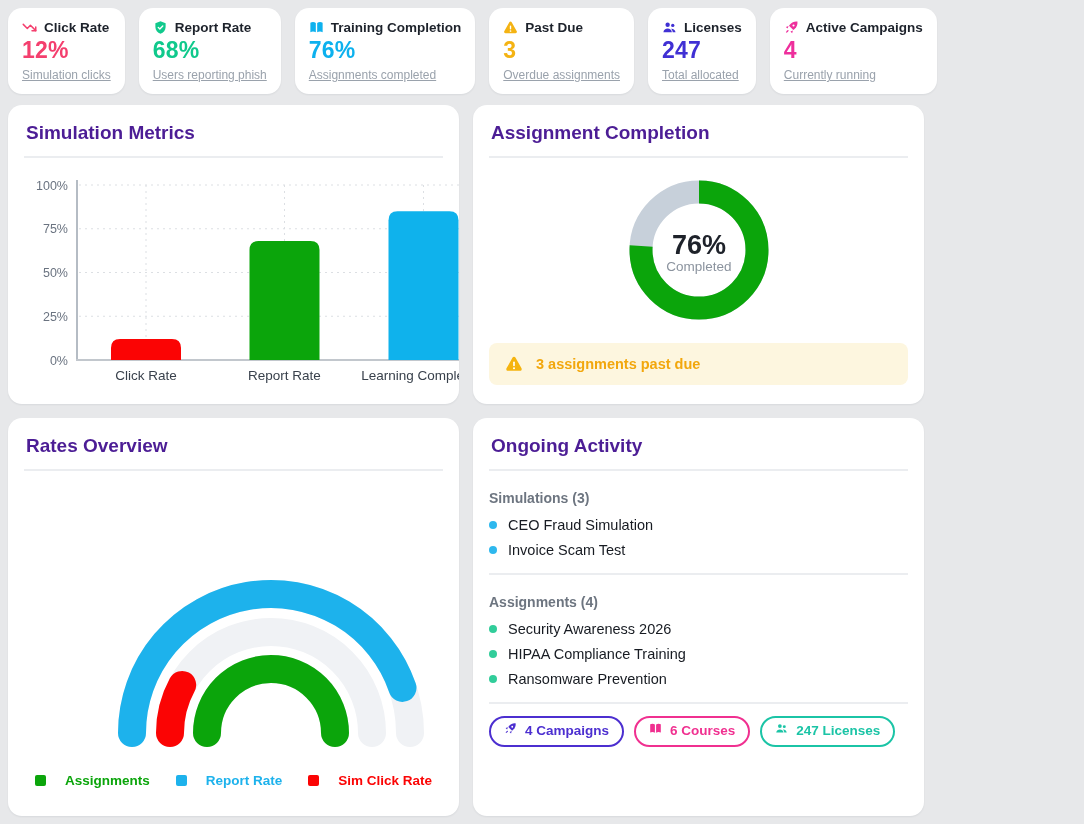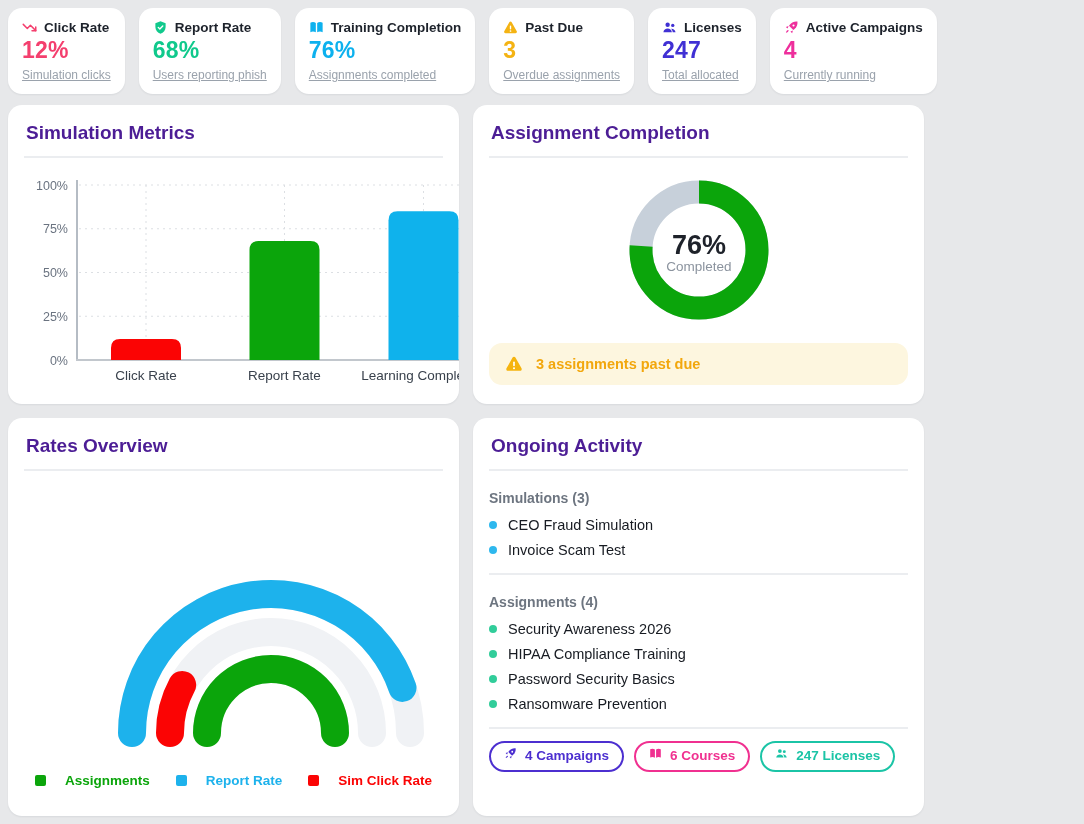--- a/index.html
+++ b/index.html
@@ -28,21 +28,21 @@
   .card-title { font-size:19px; font-weight:700; color:#4c1d95; margin:0; padding:17px 2px 12px; }
   .title-divider { border-top:2px solid #ebedf0; }
 
   svg { font-family:"Liberation Sans", sans-serif; }
 
   
   .bar-chart-svg { display:block; margin-top:6px; }
 
   
   .donut-wrap { display:flex; justify-content:center; margin-top:17px; }
-  .warn-banner { margin-top:18px; background:#fdf6df; border-radius:13px; padding:12px 16px;
+  .warn-banner { margin-top:18px; background:#fdf6df; border-radius:8px; padding:12px 16px;
                  display:flex; align-items:center; gap:13px; color:#f2a70d; font-size:14.5px; font-weight:600; }
   .warn-banner .w-icon { display:flex; color:#f5b40f; }
   .warn-banner .w-icon svg { width:18px; height:18px; display:block; }
 
   
   .gauge-svg { display:block; margin-top:4px; }
   .gauge-legend { display:flex; justify-content:center; gap:26px; margin-top:10px; font-size:13.5px; font-weight:600; }
   .legend-item { display:inline-flex; align-items:center; gap:19px; }
   .legend-swatch { width:11px; height:11px; border-radius:2px; display:inline-block; }
 
@@ -245,24 +245,20 @@
           <div class="activity-item">
             <span class="dot" style="background: rgb(49, 205, 154);"></span>
             <span>Security Awareness 2026</span>
           </div>
           <div class="activity-item">
             <span class="dot" style="background: rgb(49, 205, 154);"></span>
             <span>HIPAA Compliance Training</span>
           </div>
           <div class="activity-item">
             <span class="dot" style="background: rgb(49, 205, 154);"></span>
-            <span>Password Security Basics</span>
-          </div>
-          <div class="activity-item">
-            <span class="dot" style="background: rgb(49, 205, 154);"></span>
             <span>Ransomware Prevention</span>
           </div>
           <div class="sep"></div>
         </div>
       <div class="badges" id="badges">
           <span class="badge" style="color: rgb(76, 47, 208);">
             <span class="badge-icon">
               <svg viewBox="0 0 24 24" fill="currentColor">
                 <path d="M21.5 2.5c.6 4.6-1 9-4.6 11.9l-2 1.6-6.9-6.9 1.6-2C12.5 3.5 16.9 1.9 21.5 2.5z"></path>
                 <circle cx="15.2" cy="8.8" r="1.7" fill="#fff"></circle>

